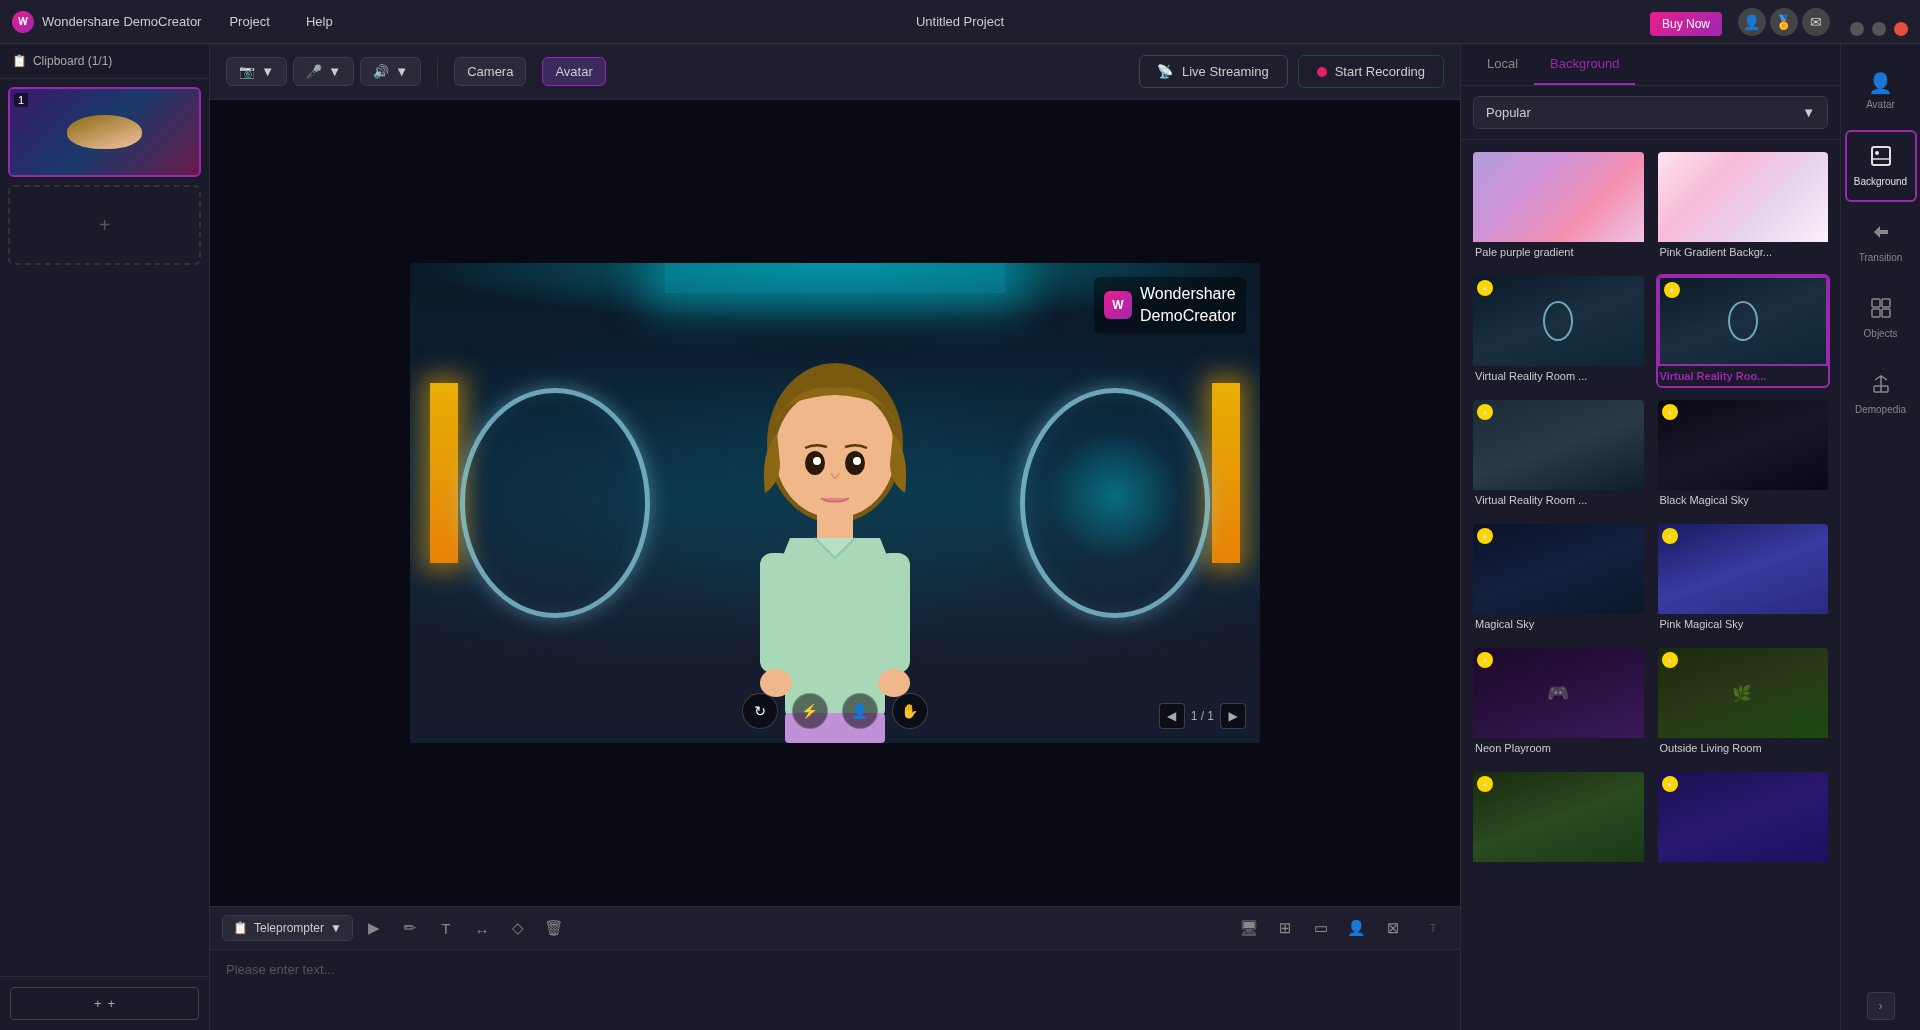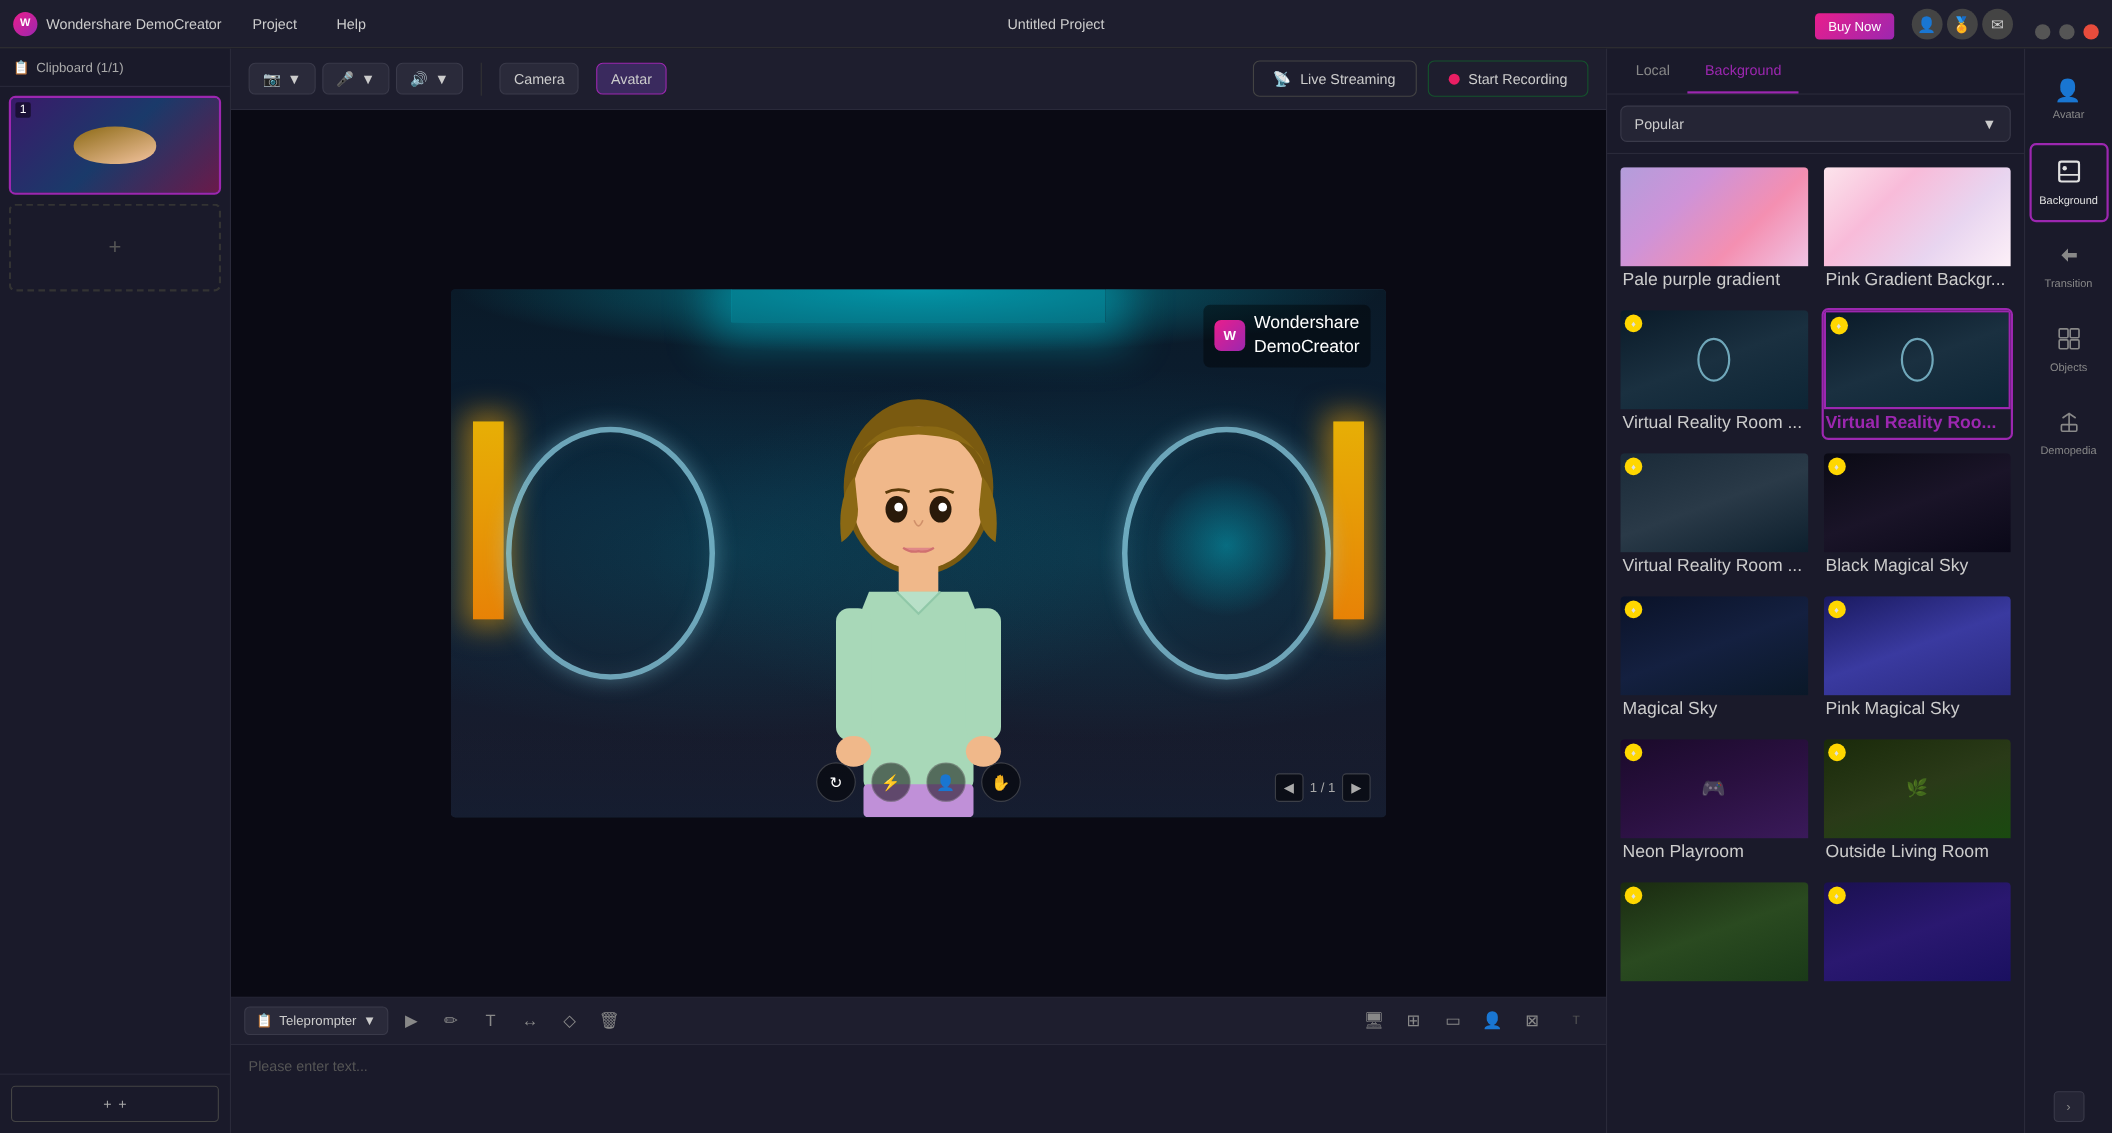--- a/index.html
+++ b/index.html
@@ -505,21 +505,21 @@
       overflow: hidden;
       border: 2px solid transparent;
     }
     .bg-item.selected { border-color: #9c27b0; }
     .bg-thumb {
       width: 100%;
       height: 90px;
       position: relative;
     }
     .bg-label {
-      font-size: 16px;
+      font-size: 11px;
       color: #ccc;
       padding: 4px 2px;
       white-space: nowrap;
       overflow: hidden;
       text-overflow: ellipsis;
     }
     .bg-label.selected-label { color: #9c27b0; font-weight: 600; }
     .premium-badge {
       position: absolute;
       top: 4px;

